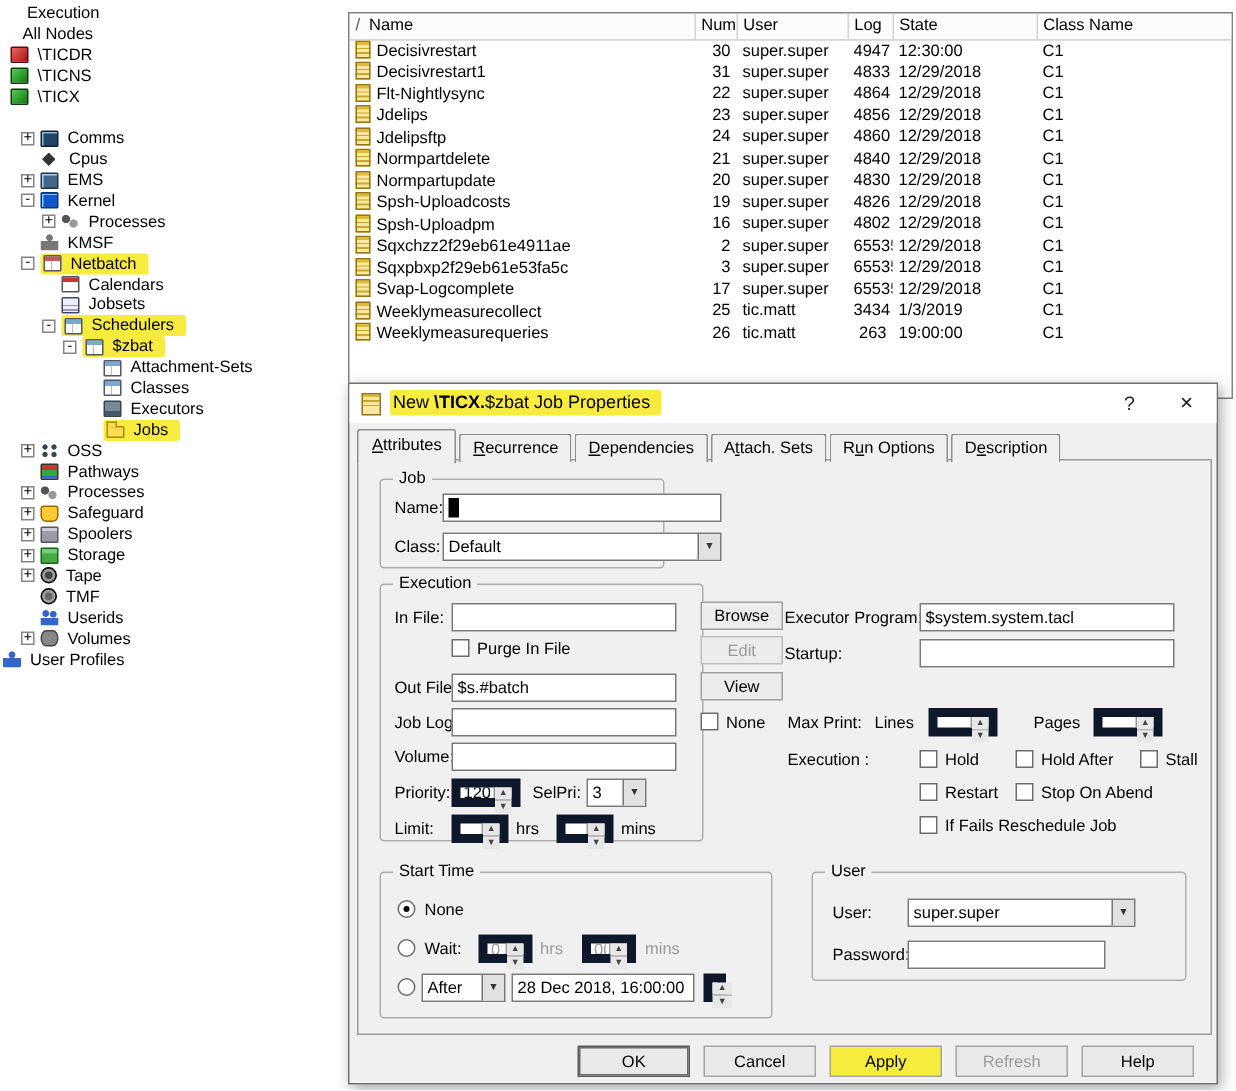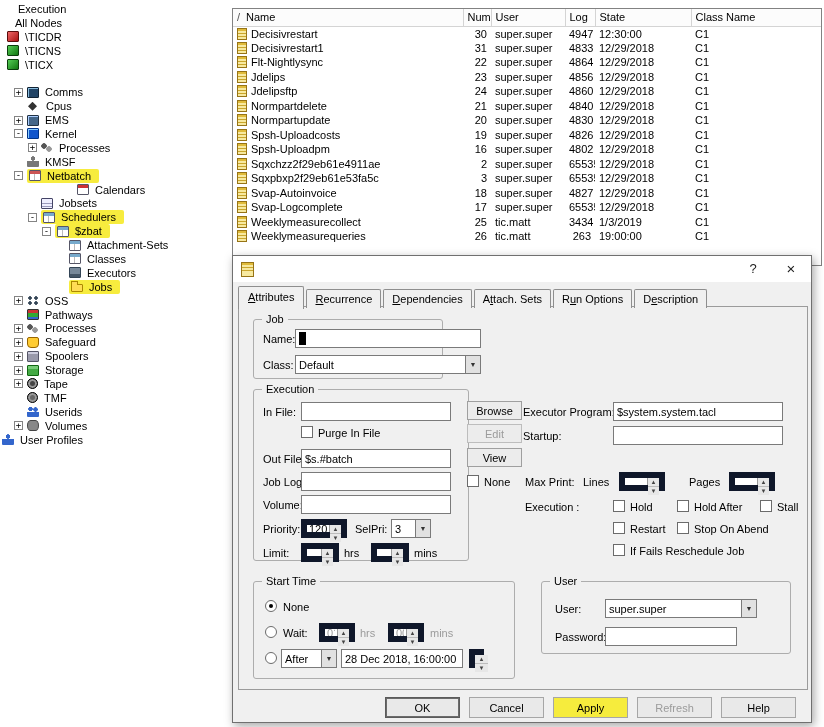--- a/index.html
+++ b/index.html
@@ -149,21 +149,21 @@
         <span class="ticon ic-kmsf"></span>
         <span class="tlabel">KMSF</span>
       </div>
       <div class="trow" style="padding-left: 14px;">
         <span class="tbox">-</span>
         <span class="hlwrap">
           <span class="ticon ic-netbatch"></span>
           <span class="tlabel">Netbatch</span>
         </span>
       </div>
-      <div class="trow" style="padding-left: 28px; margin-left: 36px;">
+      <div class="trow" style="padding-left: 28px;">
         <span class="tboxsp"></span>
         <span class="ticon ic-calendars"></span>
         <span class="tlabel">Calendars</span>
       </div>
       <div class="trow" style="padding-left: 28px;">
         <span class="tboxsp"></span>
         <span class="ticon ic-jobsets"></span>
         <span class="tlabel">Jobsets</span>
       </div>
       <div class="trow" style="padding-left: 28px;">
@@ -353,28 +353,20 @@
           </tr>
           <tr>
             <td class="col-name"><span class="jobicon"></span><span>Sqxpbxp2f29eb61e53fa5c</span></td>
             <td class="col-num"><span>3</span></td>
             <td class="col-user"><span>super.super</span></td>
             <td class="col-log"><span>65535</span></td>
             <td class="col-state"><span>12/29/2018</span></td>
             <td class="col-class_name"><span>C1</span></td>
           </tr>
           <tr>
-            <td class="col-name"><span class="jobicon"></span><span>Svap-Autoinvoice</span></td>
-            <td class="col-num"><span>18</span></td>
-            <td class="col-user"><span>super.super</span></td>
-            <td class="col-log"><span>4827</span></td>
-            <td class="col-state"><span>12/29/2018</span></td>
-            <td class="col-class_name"><span>C1</span></td>
-          </tr>
-          <tr>
             <td class="col-name"><span class="jobicon"></span><span>Svap-Logcomplete</span></td>
             <td class="col-num"><span>17</span></td>
             <td class="col-user"><span>super.super</span></td>
             <td class="col-log"><span>65535</span></td>
             <td class="col-state"><span>12/29/2018</span></td>
             <td class="col-class_name"><span>C1</span></td>
           </tr>
           <tr>
             <td class="col-name"><span class="jobicon"></span><span>Weeklymeasurecollect</span></td>
             <td class="col-num"><span>25</span></td>
@@ -392,20 +384,21 @@
             <td class="col-class_name"><span>C1</span></td>
           </tr>
         </tbody>
     </table>
   </div>
 
   <div class="dialog">
 
     <div class="titlebar">
       <span class="dlgicon jobicon"></span>
+      <span class="ttl hl"><span>New </span><b>\TICX.</b><span>$zbat Job Properties</span></span>
       <span class="tbbtn help">?</span>
       <span class="tbbtn close">×</span>
     </div>
 
     <div class="tabs"><span class="tab sel"><u>A</u>ttributes</span><span class="tab"><u>R</u>ecurrence</span><span class="tab"><u>D</u>ependencies</span><span class="tab">A<u>t</u>tach. Sets</span><span class="tab">R<u>u</u>n Options</span><span class="tab">D<u>e</u>scription</span></div>
     <div class="page"></div>
 
     <div class="grp" style="left:20px;top:63px;width:190px;height:60px">
       <span class="cap">Job</span>
     </div>

